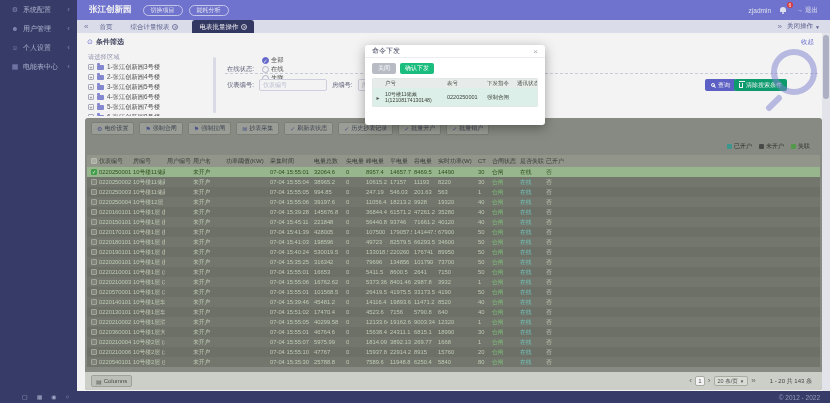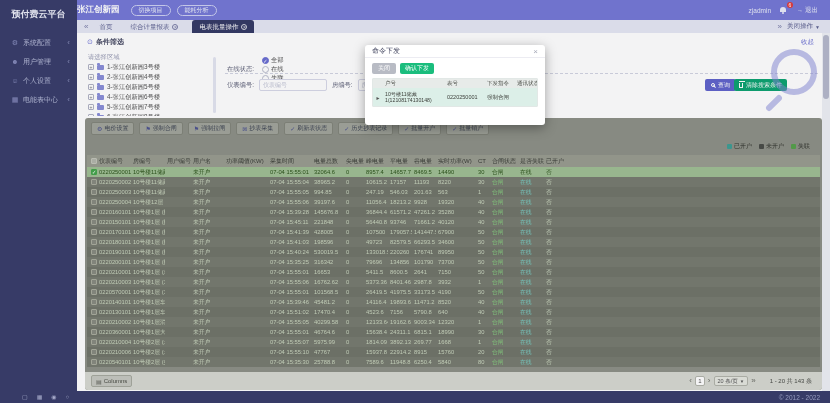--- a/index.html
+++ b/index.html
@@ -7,21 +7,21 @@
   #screen{position:relative;width:830px;height:403px;background:#fff;overflow:hidden;
     --cols:10px 34px 34px 26px 33px 44px 44px 32px 20px 24px 24px 24px 40px 14px 28px 26px 22px minmax(0,1fr);}
   
   #sidebar{position:absolute;left:0;top:0;width:77px;height:391px;background:#393e6b;}
   .logo{color:#eceef8;font-weight:bold;font-size:9px;text-align:center;padding:8px 2px 12px;}
   .side-item{height:19px;display:flex;align-items:center;padding:0 7px 0 11px;color:#b7bbd8;font-size:7px;gap:4px;cursor:pointer;}
   .s-ico{color:#8a8fc0;font-size:7px;width:8px;text-align:center;}
   .s-label{flex:1;white-space:nowrap;overflow:hidden;}
   .s-chev{color:#8a8fba;font-size:8px;}
   
-  #topbar{position:absolute;left:77px;top:0;width:753px;height:20px;background:#7579d6;display:flex;align-items:center;gap:6px;}
+  #topbar{position:absolute;left:77px;top:0;width:753px;height:20px;background:#7579d6;display:flex;align-items:center;padding-left:12px;gap:6px;}
   .proj{color:#fff;font-size:8.5px;font-weight:bold;margin-right:5px;}
   .pill{height:11px;border:1px solid #cdd0f2;border-radius:6px;background:transparent;color:#eef0fb;font-size:6px;padding:0 7px;cursor:pointer;}
   .top-right{margin-left:auto;display:flex;align-items:center;gap:9px;padding-right:12px;}
   .uname{color:#e9ebf9;font-size:6.5px;}
   .bell-wrap{position:relative;display:inline-block;width:8px;height:8px;}
   .bell{position:absolute;left:0;top:1px;width:6px;height:5px;background:#e9ebf9;border-radius:3px 3px 0 0;}
   .bell::after{content:"";position:absolute;left:2px;bottom:-2px;width:2px;height:2px;background:#e9ebf9;border-radius:50%;}
   .badge{position:absolute;top:-4px;right:-5px;background:#e23c3c;color:#fff;font-size:5px;line-height:6px;min-width:6px;border-radius:4px;text-align:center;padding:0 1px;}
   .logout{color:#e9ebf9;font-size:6.5px;display:flex;gap:2px;align-items:center;cursor:pointer;}
   .lg-ico{font-size:6px;}
@@ -117,21 +117,20 @@
   .m-td{font-size:5.5px;color:#3c3f3a;padding-left:2px;overflow:hidden;white-space:nowrap;}
   .m-td.arr{font-size:6px;color:#555;text-align:center;padding:0;}
   .m-td.acc{display:flex;flex-direction:column;line-height:6px;font-size:5.2px;}
 </style>
 </head>
 <body>
 
 <div id="screen">
 
   <aside id="sidebar">
-    <div class="logo">预付费云平台</div>
     <nav id="side-menu">
         <div class="side-item">
           <span class="s-ico">⚙</span>
           <span class="s-label">系统配置</span>
           <span class="s-chev">‹</span>
         </div>
         <div class="side-item">
           <span class="s-ico">☻</span>
           <span class="s-label">用户管理</span>
           <span class="s-chev">‹</span>

